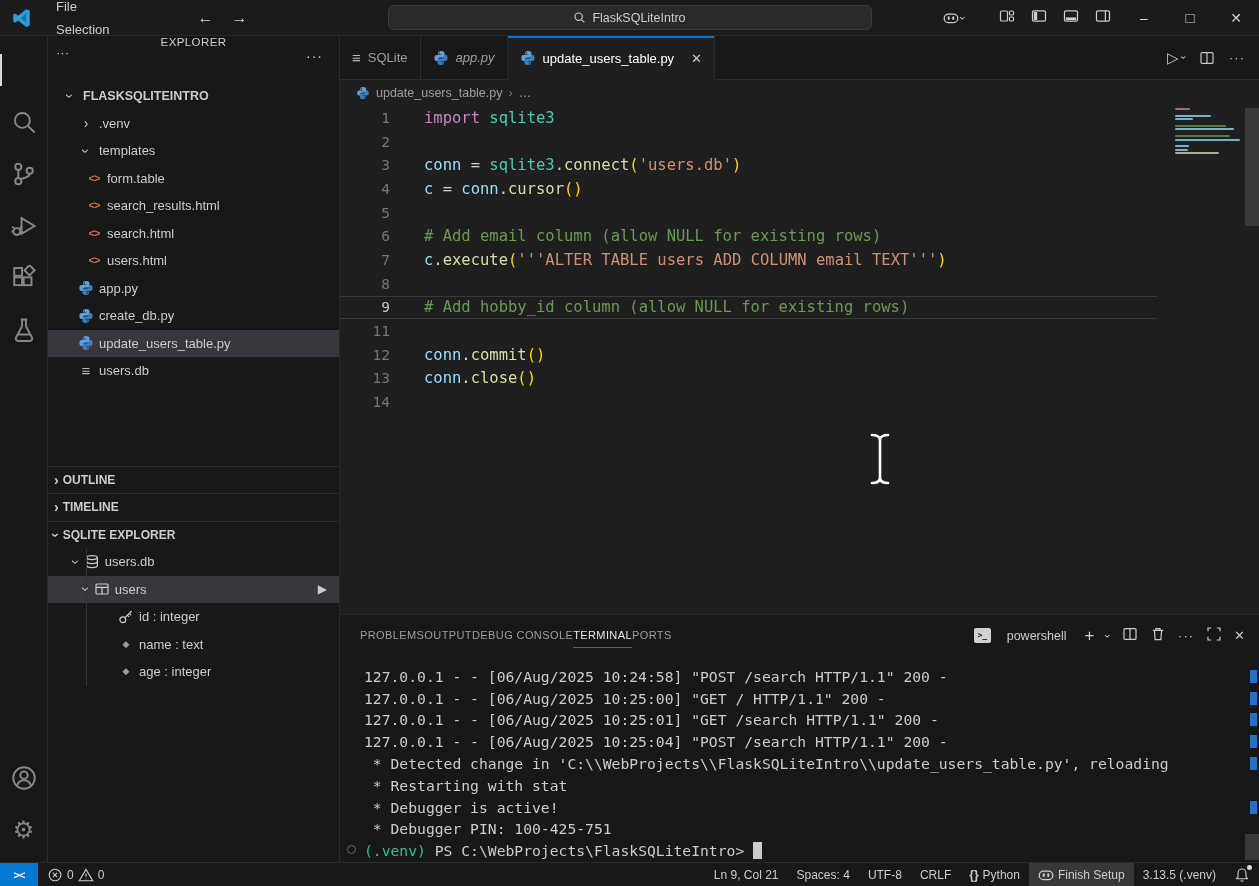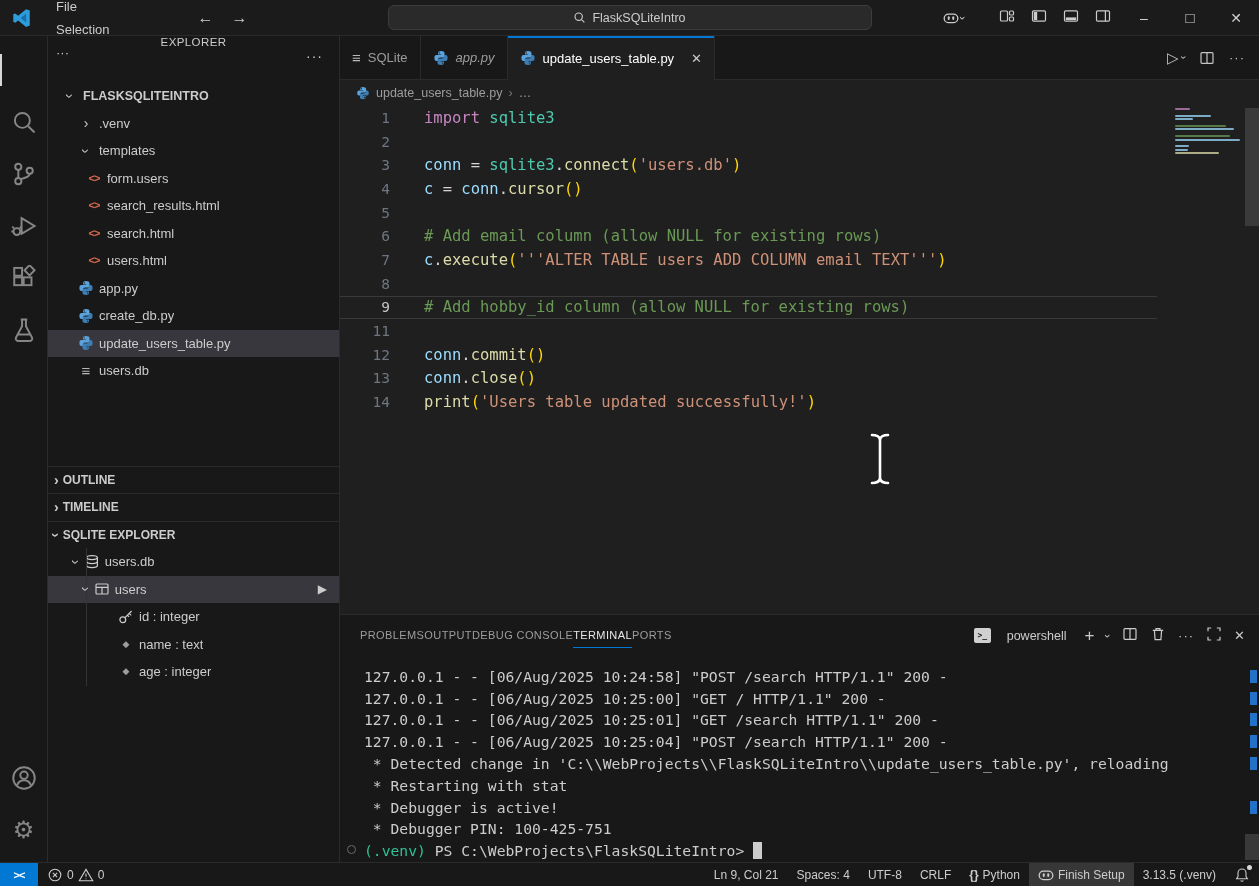--- a/index.html
+++ b/index.html
@@ -257,21 +257,21 @@
           <div class="tree-row " style="padding-left:30px">
      <span class="icon-slot">
               <span class="chev-down">›</span>
             </span>
      <span class="label ">templates</span>
           </div>
           <div class="tree-row " style="padding-left:38px">
      <span class="icon-slot">
               <span class="glyph" style="color:#dd6b4d;font-weight:bold;font-size:11px;letter-spacing:-1px;">&lt;&gt;</span>
             </span>
-     <span class="label ">form.users</span>
+     <span class="label ">form.table</span>
           </div>
           <div class="tree-row " style="padding-left:38px">
      <span class="icon-slot">
               <span class="glyph" style="color:#dd6b4d;font-weight:bold;font-size:11px;letter-spacing:-1px;">&lt;&gt;</span>
             </span>
      <span class="label ">search_results.html</span>
           </div>
           <div class="tree-row " style="padding-left:38px">
      <span class="icon-slot">
               <span class="glyph" style="color:#dd6b4d;font-weight:bold;font-size:11px;letter-spacing:-1px;">&lt;&gt;</span>
@@ -468,21 +468,20 @@
             <div class="code-line ">
      <span class="ln">12</span>
      <span class="code"><span class="tk-var">conn</span><span class="tk-pun">.</span><span class="tk-fn">commit</span><span class="tk-par">()</span></span>
             </div>
             <div class="code-line ">
      <span class="ln">13</span>
      <span class="code"><span class="tk-var">conn</span><span class="tk-pun">.</span><span class="tk-fn">close</span><span class="tk-par">()</span></span>
             </div>
             <div class="code-line ">
      <span class="ln">14</span>
-     <span class="code"><span class="tk-fn">print</span><span class="tk-par">(</span><span class="tk-str">'Users table updated successfully!'</span><span class="tk-par">)</span></span>
             </div>
           </div>
         <div class="minimap" id="minimap">
             <div class="mbar" style="top:0px;left:2px;width:14.700000000000001px;background:#C586C0;opacity:.75"></div>
             <div class="mbar" style="top:6.8px;left:2px;width:35.7px;background:#9CDCFE;opacity:.75"></div>
             <div class="mbar" style="top:10.2px;left:2px;width:17.85px;background:#9CDCFE;opacity:.75"></div>
             <div class="mbar" style="top:17px;left:2px;width:51.45px;background:#6A9955;opacity:.75"></div>
             <div class="mbar" style="top:20.4px;left:2px;width:58.800000000000004px;background:#9CDCFE;opacity:.75"></div>
             <div class="mbar" style="top:27.2px;left:2px;width:54.6px;background:#6A9955;opacity:.75"></div>
             <div class="mbar" style="top:30.599999999999998px;left:2px;width:65.10000000000001px;background:#9CDCFE;opacity:.75"></div>

